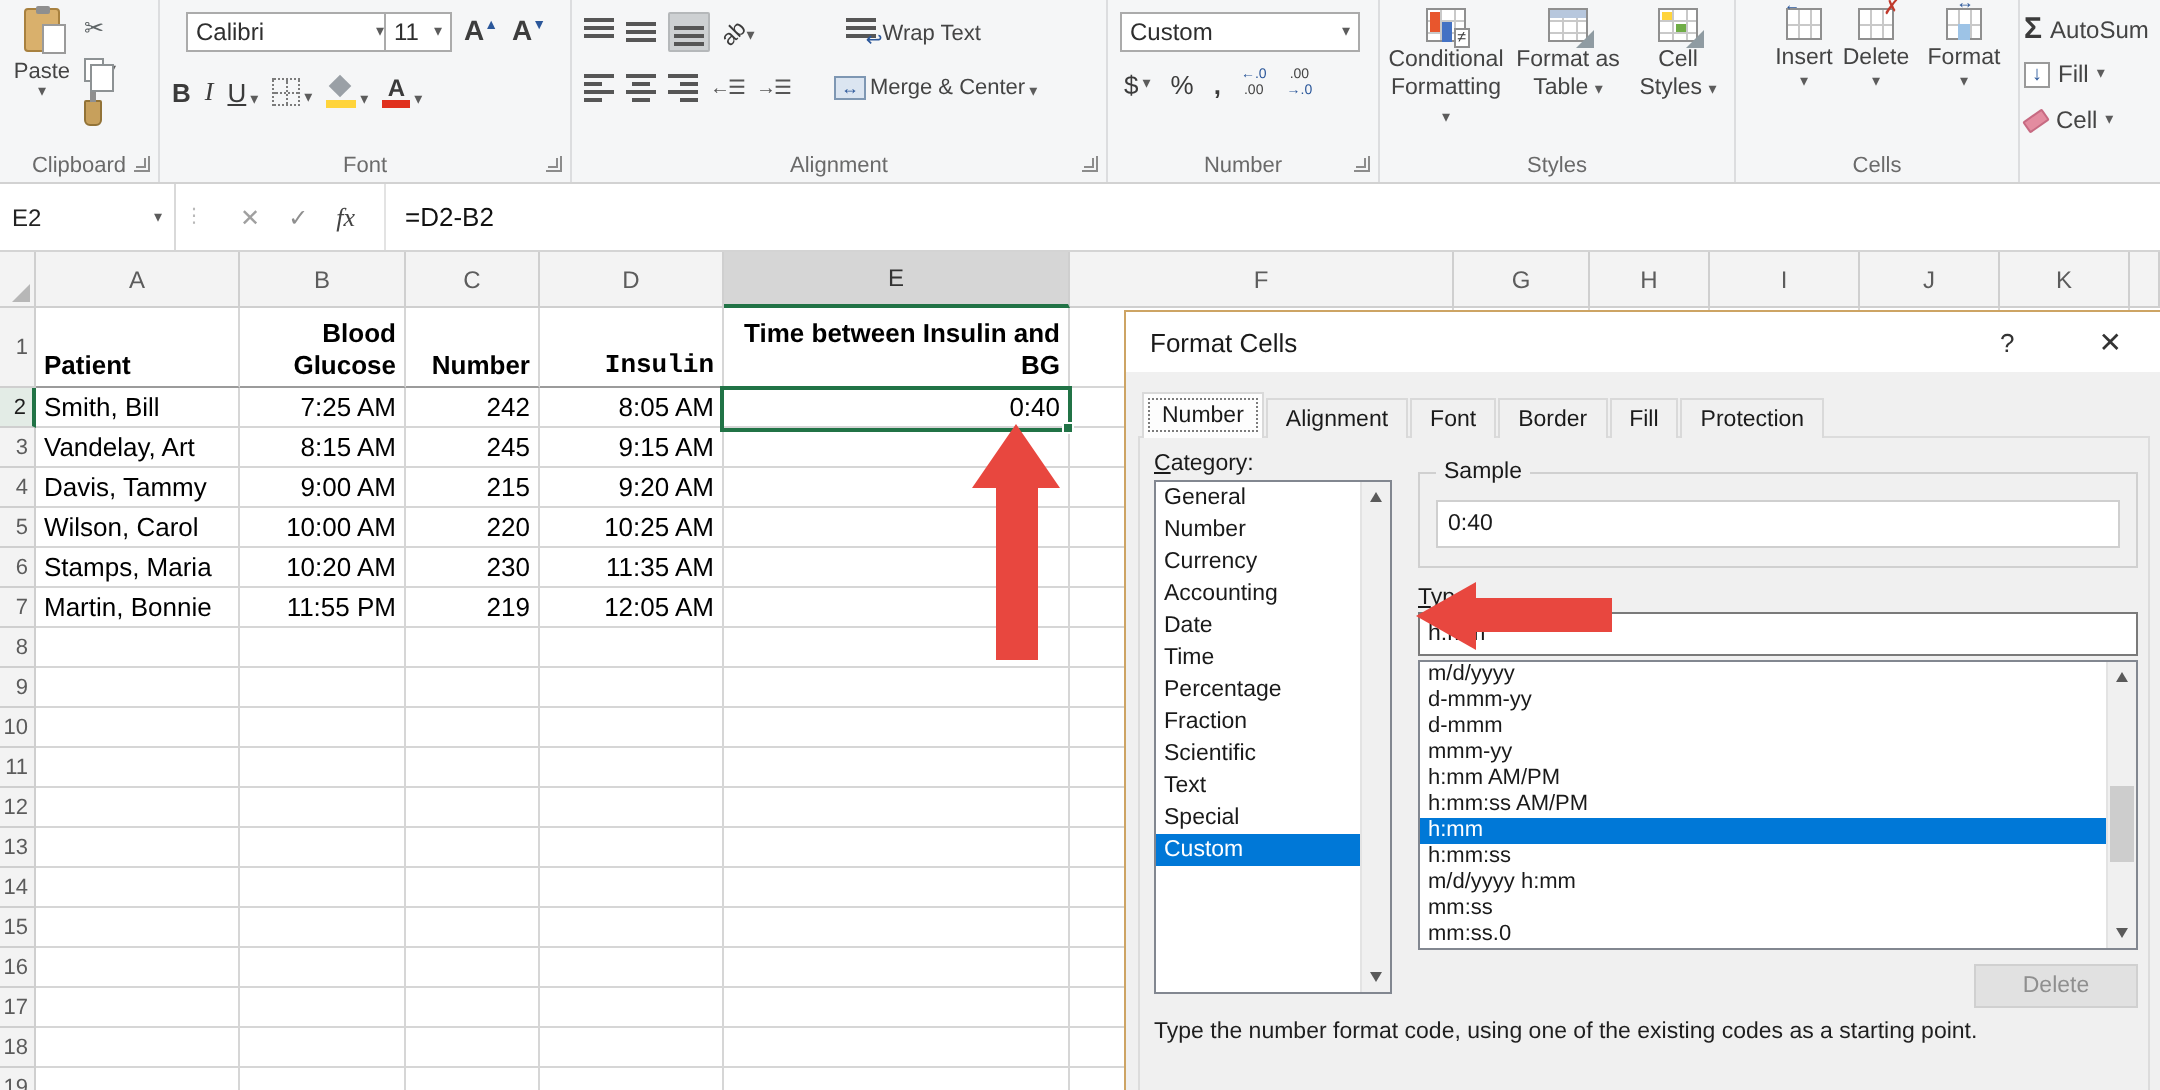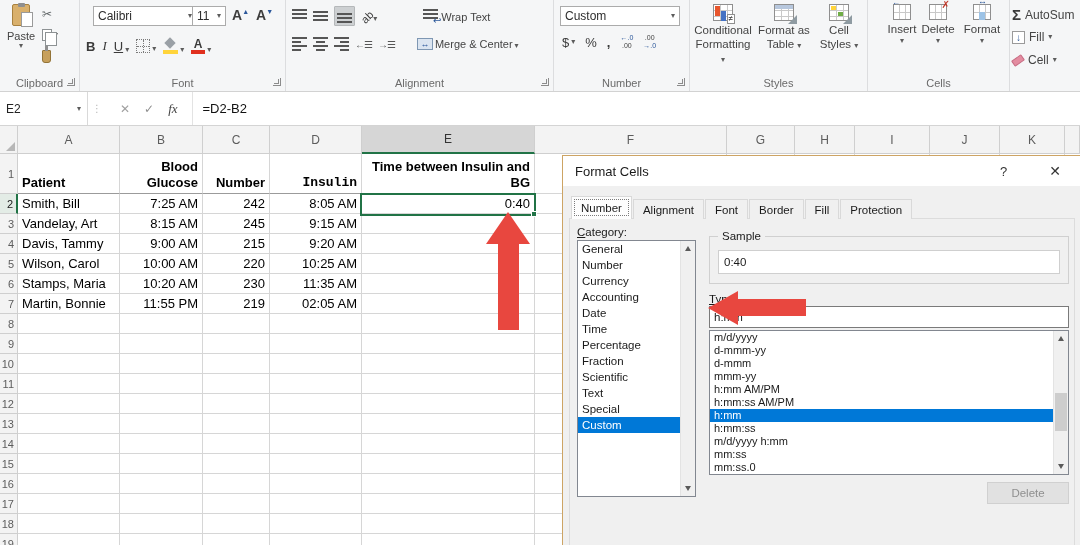--- a/index.html
+++ b/index.html
@@ -496,21 +496,21 @@
           <div class="cell right" style="width: 60px;"></div>
           <div class="cell right" style="width: 75px;"></div>
           <div class="cell right" style="width: 70px;"></div>
           <div class="cell right" style="width: 65px;"></div>
         </div>
         <div class="grow" style="height: 20px;">
           <div class="rhdr">7</div>
           <div class="cell left" style="width: 102px;">Martin, Bonnie</div>
           <div class="cell right" style="width: 83px;">11:55 PM</div>
           <div class="cell right" style="width: 67px;">219</div>
-          <div class="cell right" style="width: 92px;">02:05 AM</div>
+          <div class="cell right" style="width: 92px;">12:05 AM</div>
           <div class="cell right" style="width: 173px;"></div>
           <div class="cell right" style="width: 192px;"></div>
           <div class="cell right" style="width: 68px;"></div>
           <div class="cell right" style="width: 60px;"></div>
           <div class="cell right" style="width: 75px;"></div>
           <div class="cell right" style="width: 70px;"></div>
           <div class="cell right" style="width: 65px;"></div>
         </div>
         <div class="grow" style="height: 20px;">
           <div class="rhdr">8</div>
@@ -748,20 +748,21 @@
           <div class="lb-item">mm:ss</div>
           <div class="lb-item">mm:ss.0</div>
         </div>
       <div class="sbar">
         <span class="tri-up"></span>
         <span class="thumb" style="top:62px;height:38px"></span>
         <span class="tri-down"></span>
       </div>
     </div>
     <div id="delete-btn">Delete</div>
+    <div id="dlg-help-text">Type the number format code, using one of the existing codes as a starting point.</div>
   </div>
 
   <div class="red-arrow-left">
     <div class="head"></div>
       <div class="tail"></div>
   </div>
 
 </div>
 
 </body></html>

